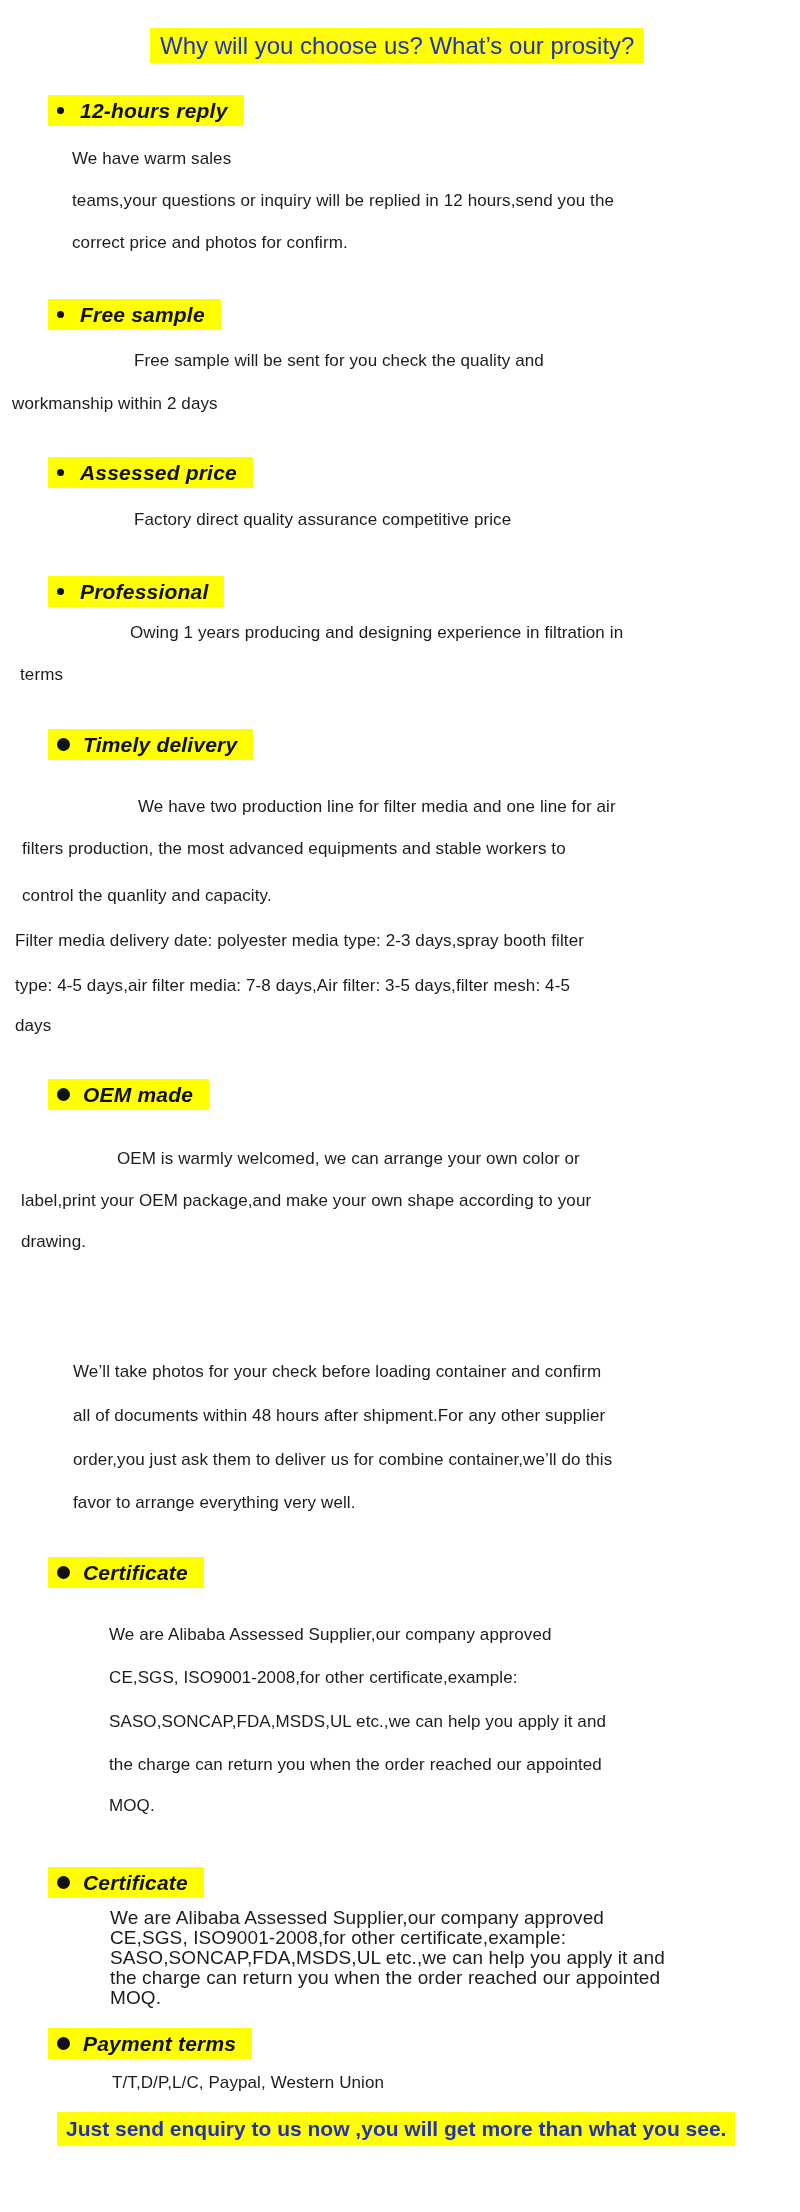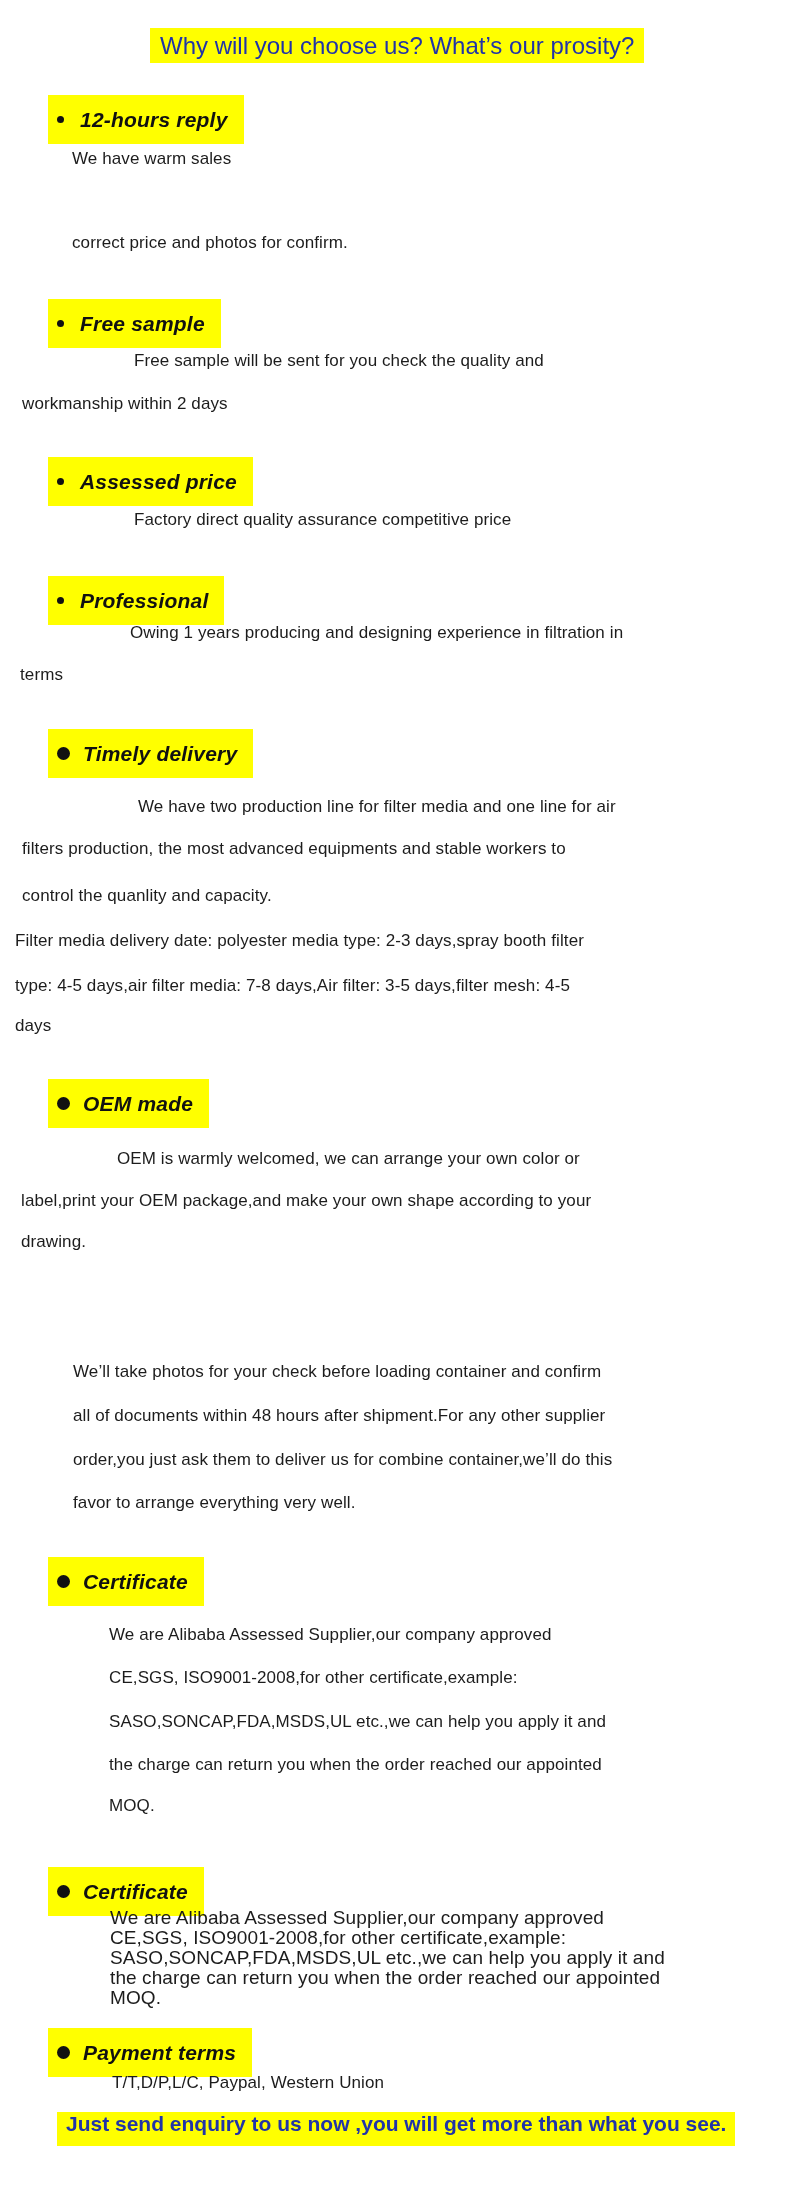--- a/index.html
+++ b/index.html
@@ -7,68 +7,69 @@
     position:relative; width:800px; height:2212px; background:#ffffff;
     font-family:"Liberation Sans", sans-serif; color:#1c1c1c; overflow:hidden;
   }
   .title-bar {
     position:absolute; left:150px; top:28px; height:35px;
     background:#FFFF00; display:inline-flex; align-items:center;
     padding:0 10px; font-weight:normal; font-size:24px; color:#2134A8;
     white-space:nowrap;
   }
   .heading {
-    position:absolute; left:48px; height:49px; background:#FFFF00;
+    position:absolute; left:48px; height:31px; background:#FFFF00;
     display:inline-flex; align-items:center; padding:0 16px 0 9px;
     white-space:nowrap;
   }
   .bullet { background:#111111; border-radius:50%; flex:0 0 auto; }
   .bullet.sm { width:7px;  height:7px;  margin-right:16px; }
   .bullet.lg { width:13px; height:13px; margin-right:13px; }
   .h-text {
     font-weight:bold; font-style:italic; font-size:21px; color:#111111;
     letter-spacing:0.2px;
   }
   .line {
     position:absolute; font-size:17px; color:#1c1c1c; white-space:nowrap;
     letter-spacing:0.1px;
   }
   .tight-block {
     position:absolute; left:110px; top:1908px; font-size:19px;
     line-height:20px; color:#1c1c1c; white-space:nowrap; letter-spacing:0.1px;
   }
   .closing-bar {
     position:absolute; left:57px; top:2112px; height:34px;
-    background:#FFFF00; display:inline-flex; 
+    background:#FFFF00; display:inline-flex; align-items:center;
     padding:0 9px; font-weight:bold; font-size:21px; color:#2134A8;
     white-space:nowrap;
   }
 </style>
 </head>
 <body>
 
 <div class="page">
 
   <div class="title-bar">
     <span>Why will you choose us? What’s our prosity?</span>
   </div>
 
   <div class="heading" style="top:95px">
     <span class="bullet sm"></span>
     <span class="h-text">12-hours reply</span>
   </div>
   <div class="line" style="left:72px;top:149px">We have warm sales</div>
+  <div class="line" style="left:72px;top:191px">teams,your questions or inquiry will be replied in 12 hours,send you the</div>
   <div class="line" style="left:72px;top:233px">correct price and photos for confirm.</div>
 
   <div class="heading" style="top:299px">
     <span class="bullet sm"></span>
     <span class="h-text">Free sample</span>
   </div>
   <div class="line" style="left:134px;top:351px">Free sample will be sent for you check the quality and</div>
-  <div class="line" style="left:22px;top:394px">workmanship within 2 days</div>
+  <div class="line" style="left:12px;top:394px">workmanship within 2 days</div>
 
   <div class="heading" style="top:457px">
     <span class="bullet sm"></span>
     <span class="h-text">Assessed price</span>
   </div>
   <div class="line" style="left:134px;top:510px">Factory direct quality assurance competitive price</div>
 
   <div class="heading" style="top:576px">
     <span class="bullet sm"></span>
     <span class="h-text">Professional</span>

